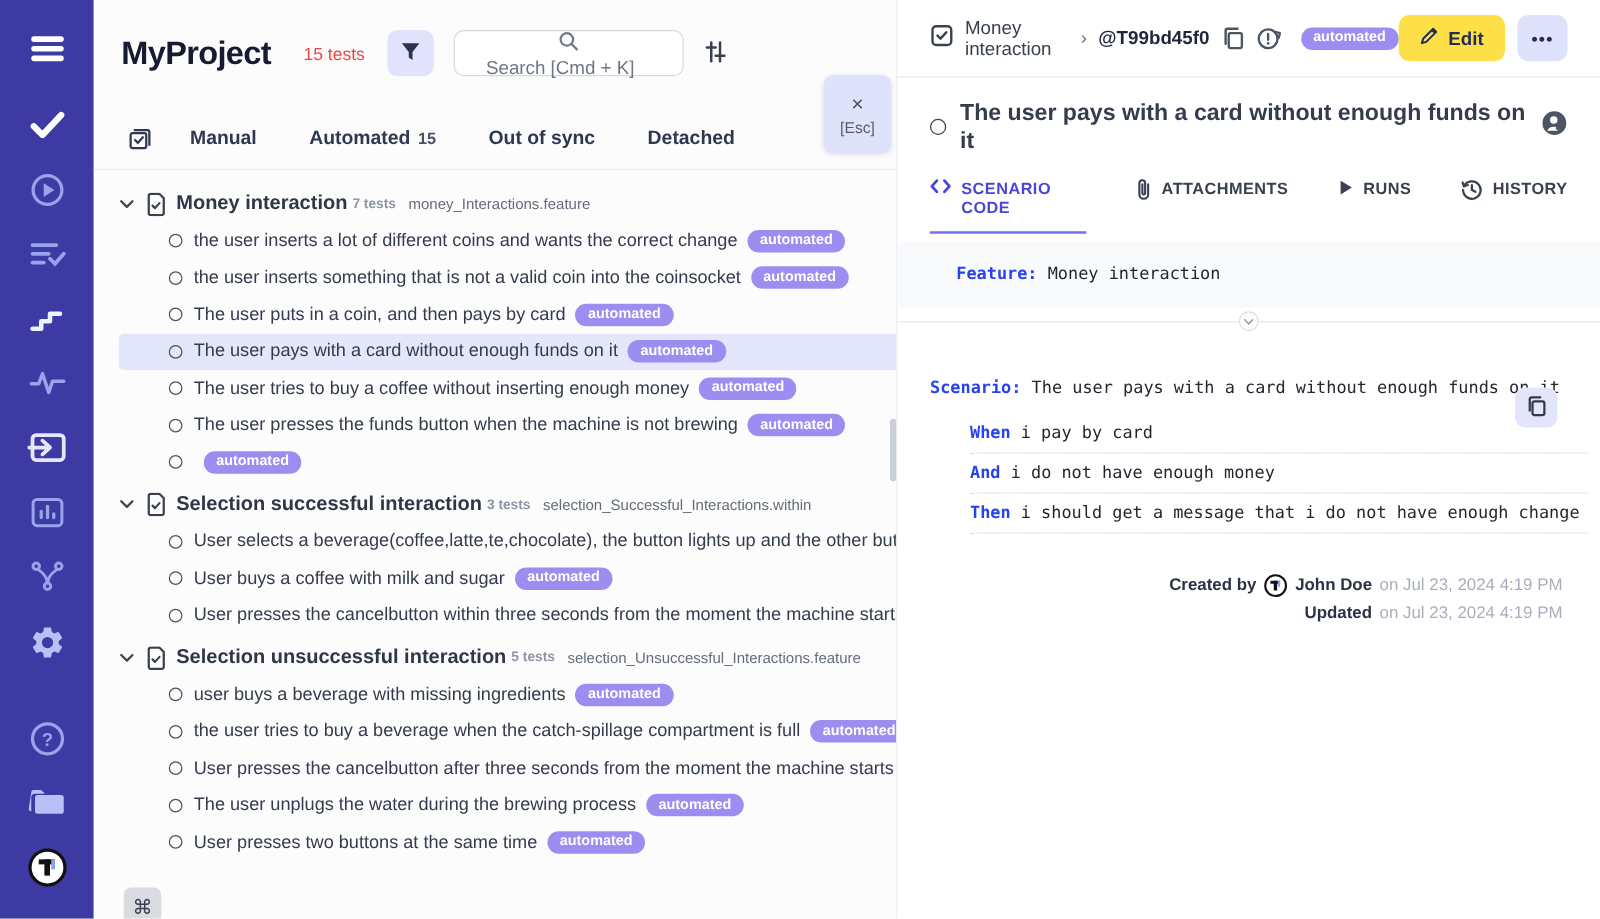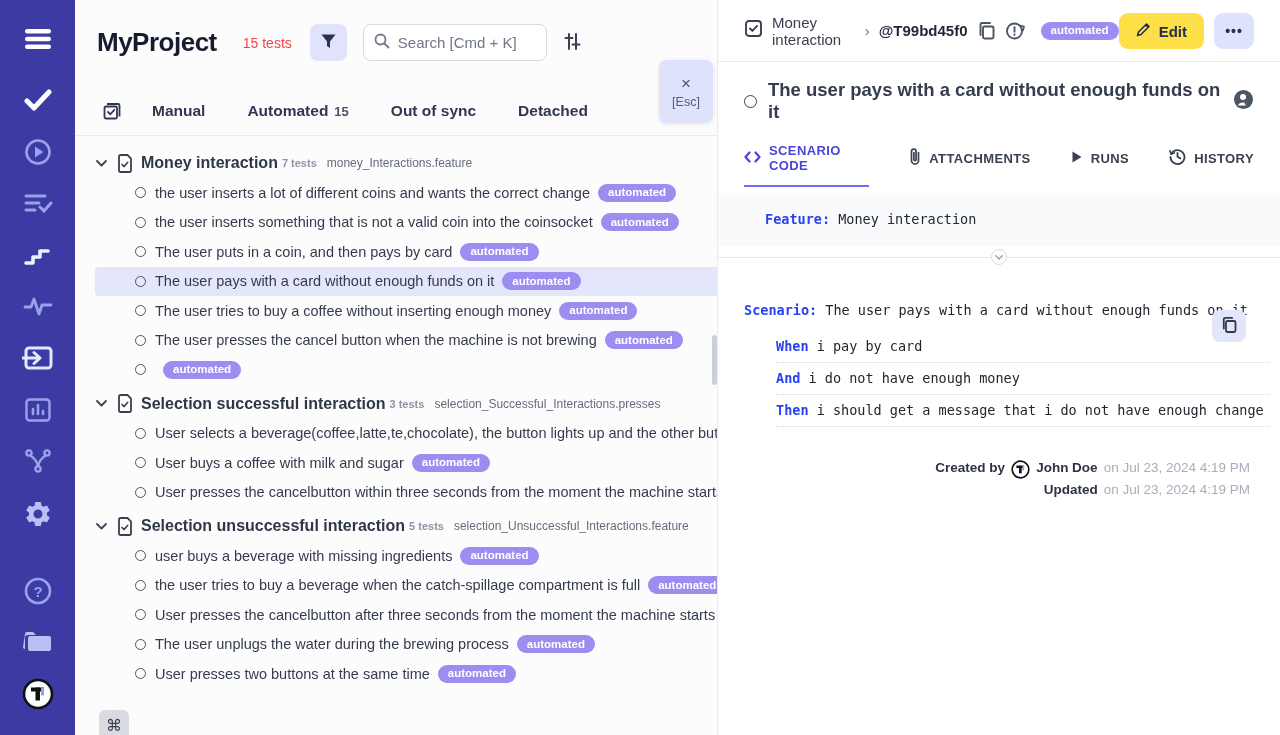--- a/index.html
+++ b/index.html
@@ -10,21 +10,21 @@
   .sidebar { position:relative; width:75px; height:735px; background:#3d3aa3; flex:0 0 75px; }
   .side-icon { position:absolute; left:0; width:75px; display:flex; justify-content:center; cursor:pointer; }
   .side-icon svg { display:block; }
 
   
   .left-panel { position:relative; width:643px; flex:0 0 643px; background:#fcfcfd; border-right:1px solid #e9ebf0; overflow:hidden; }
   .lp-header { padding:24px 20px 0 22px; display:flex; align-items:center; }
   .project-title { font-size:26px; font-weight:800; color:#161b30; letter-spacing:-0.5px; }
   .tests-count { font-size:14px; color:#ef4444; margin-left:26px; }
   .filter-btn { margin-left:18px; width:37px; height:37px; background:#e0e3fb; border:none; border-radius:8px; display:flex; align-items:center; justify-content:center; cursor:pointer; }
-  .search-box { margin-left:16px; width:184px; height:37px; background:#fff; border:1px solid #d6d9e0; border-radius:8px; display:flex; align-items:center; padding:0 10px; }
+  .search-box { margin-left:16px; width:184px; height:37px; background:#fff; border:1px solid #d6d9e0; border-radius:8px; display:flex; align-items:center; padding:0 10px;flex-direction:column; }
   .search-box input { border:none; outline:none; width:140px; font-size:15px; color:#3a4153; margin-left:8px; background:transparent; font-family:"Liberation Sans",sans-serif; }
   .search-box input::placeholder { color:#6e7687; }
   .sliders-btn { margin-left:16px; background:none; border:none; cursor:pointer; display:flex; }
 
   .lp-tabs { display:flex; align-items:center; gap:42px; padding:40px 0 14px 27px; border-bottom:1px solid #e9ebf0; }
   .lp-tab { display:flex; align-items:baseline; gap:6px; font-size:15.5px; font-weight:700; color:#2f3850; cursor:pointer; }
   .lp-tab .count { font-size:13px; font-weight:600; color:#4a5366; }
 
   
   .test-list { padding-top:8px; }
@@ -57,35 +57,35 @@
   .rp-actions { margin-left:auto; display:flex; gap:10px; }
   .edit-btn { display:flex; align-items:flex-end; gap:8px; background:#fde047; color:#232e52; border:none; border-radius:9px; padding:9px 17px; font-size:15px; font-weight:700; cursor:pointer; font-family:"Liberation Sans",sans-serif; }
   .more-btn { width:40px; background:#dfe2fb; color:#232e52; border:none; border-radius:9px; font-size:14px; font-weight:900; letter-spacing:1px; cursor:pointer; }
 
   .rp-title-row { display:flex; align-items:center; gap:11px; padding:17px 26px 4px; }
   .title-circle { flex:0 0 13px; width:13px; height:13px; border:1.5px solid #39404f; border-radius:50%; }
   .rp-title { font-size:18.5px; font-weight:800; color:#353c4d; }
   .rp-title-row .avatar-check { margin-left:auto; }
 
   .rp-tabs { display:flex; gap:40px; padding:16px 26px 0; }
-  .rp-tab { display:flex; align-items:center; gap:8px; font-size:13px; font-weight:800; letter-spacing:.4px; color:#39404f; padding-bottom:12px; border-bottom:2.5px solid transparent; cursor:pointer; }
+  .rp-tab { display:flex; gap:8px; font-size:13px; font-weight:800; letter-spacing:.4px; color:#39404f; padding-bottom:12px; border-bottom:2.5px solid transparent; cursor:pointer; }
   .rp-tab.active { color:#4a46d8; border-bottom-color:#7270ee; }
 
   .code-font { font-family:"DejaVu Sans Mono","Liberation Mono",monospace; font-size:13.5px; color:#22262e; }
   .kw { color:#2742ee; font-weight:700; }
   .feature-band { margin-top:6px; background:#f9fafb; padding:18px 0 19px 47px; }
   .code-divider { position:relative; margin-top:11px; height:1px; background:#e5e7eb; }
   .divider-toggle { position:absolute; left:50%; top:-8px; transform:translateX(-50%); width:16px; height:16px; background:#fdfdfe; border:1px solid #d9dde3; border-radius:50%; display:flex; align-items:center; justify-content:center; cursor:pointer; }
   .scenario-section { position:relative; padding:44px 10px 0 26px; }
   .steps { margin:13px 0 0 21px; }
   .step { padding:7px 0 8px; border-bottom:1px dotted #d0d5dd;margin-left:11px; }
   .copy-code-btn { position:absolute; right:34px; top:52px; width:34px; height:32px; background:#e3e5fb; border:none; border-radius:8px; display:flex; align-items:center; justify-content:center; cursor:pointer; }
 
   .meta-block { margin-top:30px; padding-right:30px; text-align:right; font-size:13.5px; line-height:22px; color:#2c3344; }
-  .meta-line { display:flex; justify-content:flex-end; align-items:flex-end; gap:6px; }
+  .meta-line { display:flex; justify-content:flex-end; align-items:center; gap:6px; }
   .meta-strong { font-weight:700; }
   .meta-date { color:#a8aebc; }
   .meta-avatar { display:flex; }
 </style>
 </head>
 <body>
 
 <div class="app">
 
   <nav class="sidebar">
@@ -270,42 +270,42 @@
           <span class="row-title">The user pays with a card without enough funds on it</span>
           <span class="badge">automated</span>
         </div>
         <div class="test-row">
           <span class="row-circle"></span>
           <span class="row-title">The user tries to buy a coffee without inserting enough money</span>
           <span class="badge">automated</span>
         </div>
         <div class="test-row">
           <span class="row-circle"></span>
-          <span class="row-title">The user presses the cancel button when the machine is not brewing</span>
+          <span class="row-title">The user presses the funds button when the machine is not brewing</span>
           <span class="badge">automated</span>
         </div>
         <div class="test-row">
           <span class="row-circle"></span>
           <span class="badge">automated</span>
         </div>
         <div class="group-header">
           <span class="chev">
             <svg width="11" height="7" viewBox="0 0 11 7">
               <path d="M1 1 L5.5 5.5 L10 1" fill="none" stroke="#3c4456" stroke-width="1.8" stroke-linecap="round" stroke-linejoin="round"></path>
             </svg>
           </span>
           <span style="display: flex; margin-left: 8px;">
             <svg width="16" height="19" viewBox="0 0 16 19">
               <path d="M2 2.5 a1.5 1.5 0 0 1 1.5 -1.5 h7 L14 4.5 v12 a1.5 1.5 0 0 1 -1.5 1.5 h-9 a1.5 1.5 0 0 1 -1.5 -1.5 z" fill="none" stroke="#39404f" stroke-width="1.8"></path>
               <path d="M5 10.5 l2 2 l3.6 -4" fill="none" stroke="#39404f" stroke-width="1.7" stroke-linecap="round" stroke-linejoin="round"></path>
             </svg>
           </span>
           <span class="gname">Selection successful interaction</span>
           <span class="gcount">3 tests</span>
-          <span class="gfile">selection_Successful_Interactions.presses</span>
+          <span class="gfile">selection_Successful_Interactions.within</span>
         </div>
         <div class="test-row">
           <span class="row-circle"></span>
           <span class="row-title">User selects a beverage(coffee,latte,te,chocolate), the button lights up and the other buttons are disabled</span>
         </div>
         <div class="test-row">
           <span class="row-circle"></span>
           <span class="row-title">User buys a coffee with milk and sugar</span>
           <span class="badge">automated</span>
         </div>

